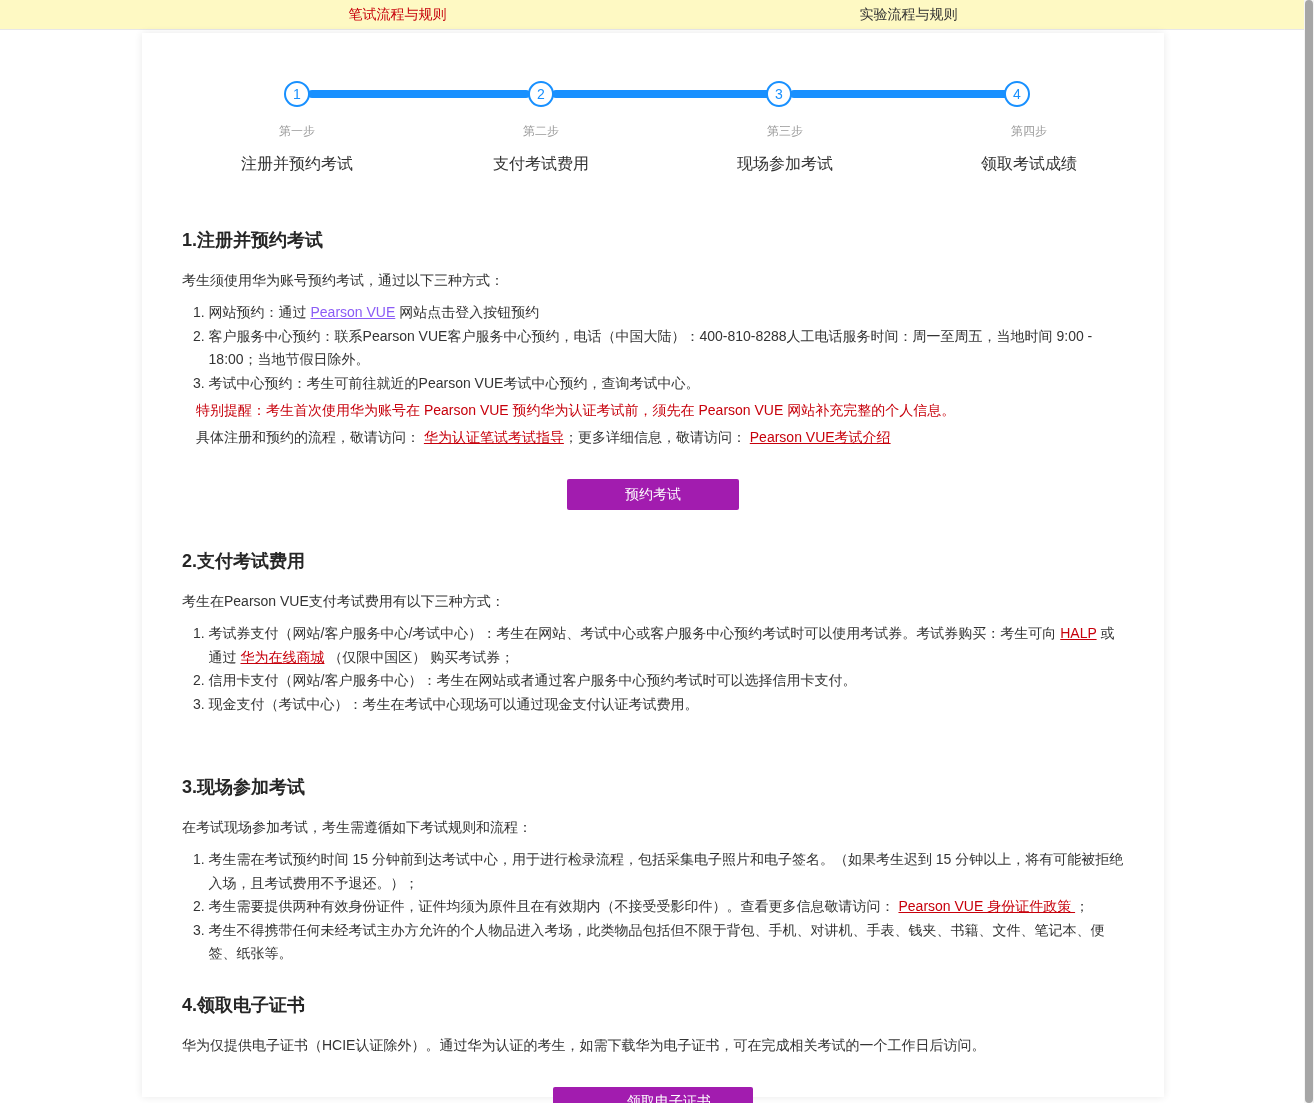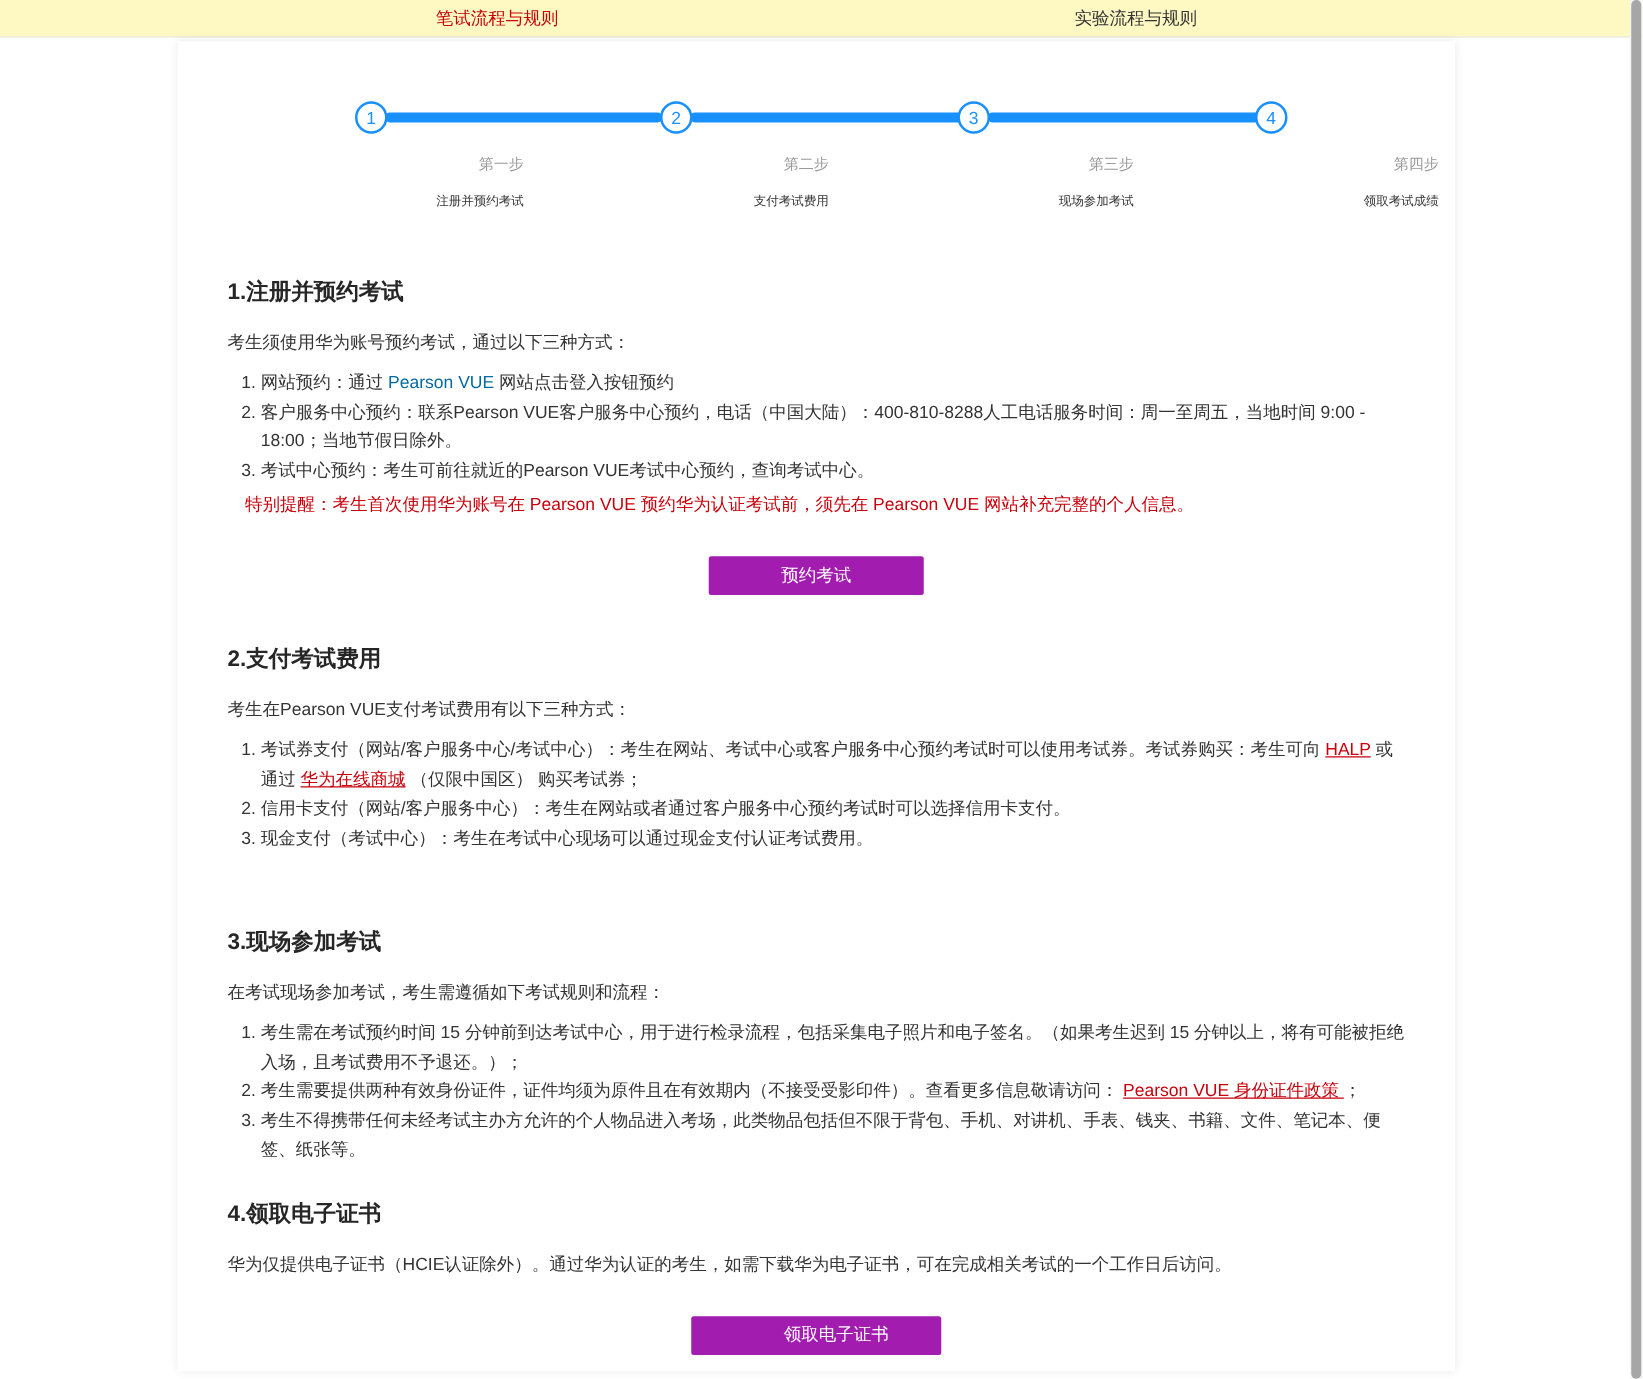--- a/index.html
+++ b/index.html
@@ -45,44 +45,44 @@
   .circles { position: relative; height: 26px; }
   .circle {
     position: absolute; top: 0; width: 26px; height: 26px;
     background: #ffffff; border: 2px solid #1890ff; border-radius: 50%;
     color: #1890ff; font-size: 14px;
     display: flex; align-items: center; justify-content: center;
   }
   .circle-1 { left: 142px; } .circle-2 { left: 386px; }
   .circle-3 { left: 624px; } .circle-4 { left: 862px; }
   .step-row { display: flex; }
-  .step-cell { width: 244px; text-align: right; }
+  .step-cell { width: 244px; text-align: center; }
   .step-cell.c1 { margin-left: 33px; }
   .labels { margin-top: 16px; }
   .labels .step-cell { font-size: 12px; color: #999999; }
   .titles { margin-top: 14px; }
-  .titles .step-cell { font-size: 10px; color: #333333; }
+  .titles .step-cell { font-size: 16px; color: #333333; }
   
   .content { padding: 0 40px; font-size: 14px; }
   .sec-heading {
     font-size: 18px; font-weight: bold; color: #262626; line-height: 22px;
   }
   .h1 { margin-top: 54px; } .h2 { margin-top: 40px; }
   .h3 { margin-top: 60px; } .h4 { margin-top: 28px; }
   .intro { margin-top: 18px; line-height: 23px; color: #333; }
   ol.plist { margin-top: 9px; list-style: none; }
   ol.plist li {
     display: flex; line-height: 23.5px; color: #333;
     padding-left: 11px;
   }
   ol.plist .num { flex: 0 0 auto; white-space: pre; }
   ol.plist .li-text { flex: 1 1 auto; }
   .note { padding-left: 14px; line-height: 23px; margin-top: 4px; }
   .red { color: #c7000b; }
-  .blue-link { color: #0369a1; cursor: pointer; }
+  .blue-link { color: #8b5cf6; text-decoration: underline; cursor: pointer; }
   .red-link { color: #c7000b; text-decoration: underline; cursor: pointer; }
   .btn-row { display: flex; justify-content: center; }
   .btn {
     margin-top: 30px; height: 31px; border: none; border-radius: 2px;
     background: #a21caf; color: #ffffff; font-size: 14px;
     font-family: inherit; cursor: pointer;
     display: flex; align-items: center; justify-content: center;
   }
   .btn-book { width: 172px; }
   .btn-cert { width: 200px; padding-left: 32px; }
@@ -144,20 +144,21 @@
       <li>
         <span class="num">2. </span>
         <span class="li-text"><span>客户服务中心预约：联系Pearson VUE客户服务中心预约，电话（中国大陆）：400-810-8288人工电话服务时间：周一至周五，当地时间 9:00 - 18:00；当地节假日除外。</span></span>
       </li>
       <li>
         <span class="num">3. </span>
         <span class="li-text"><span>考试中心预约：考生可前往就近的Pearson VUE考试中心预约，查询考试中心。</span></span>
       </li>
     </ol>
     <div class="note"><span class="red">特别提醒：考生首次使用华为账号在 Pearson VUE 预约华为认证考试前，须先在 Pearson VUE 网站补充完整的个人信息。</span></div>
+    <div class="note"><span>具体注册和预约的流程，敬请访问： </span><a class="red-link">华为认证笔试考试指导</a><span>；更多详细信息，敬请访问： </span><a class="red-link">Pearson VUE考试介绍</a></div>
     <div class="btn-row">
       <button class="btn btn-book">预约考试</button>
     </div>
 
     <div class="sec-heading h2">2.支付考试费用</div>
     <div class="intro">考生在Pearson VUE支付考试费用有以下三种方式：</div>
     <ol class="plist">
       <li>
         <span class="num">1. </span>
         <span class="li-text"><span>考试券支付（网站/客户服务中心/考试中心）：考生在网站、考试中心或客户服务中心预约考试时可以使用考试券。考试券购买：考生可向 </span><a class="red-link">HALP</a><span> 或通过 </span><a class="red-link">华为在线商城</a><span> （仅限中国区） 购买考试券；</span></span>

